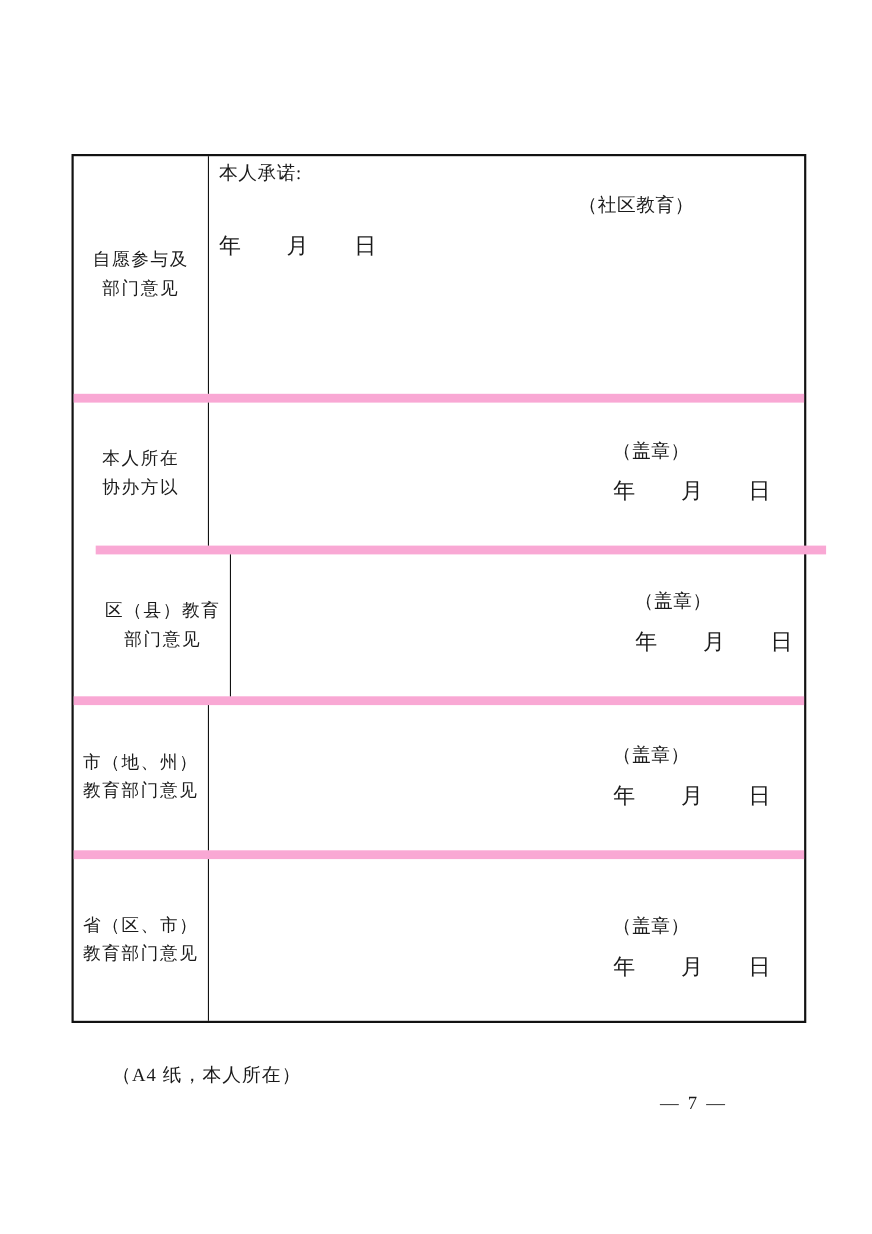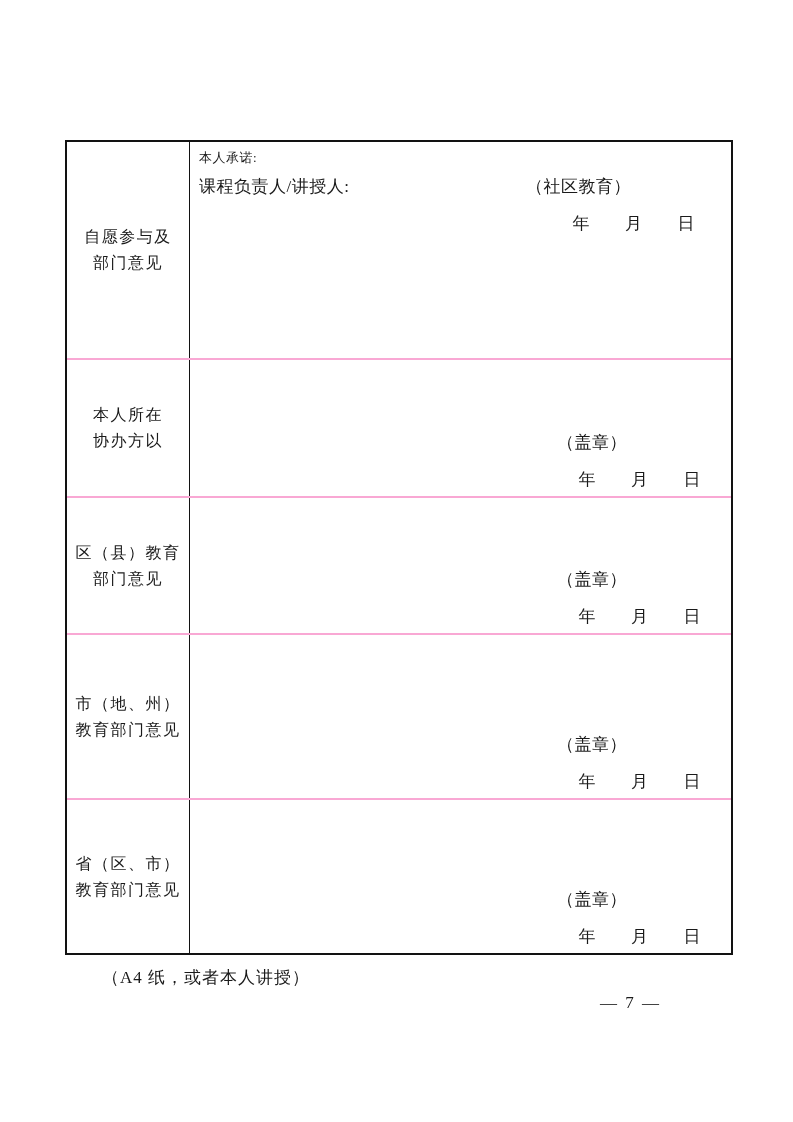--- a/index.html
+++ b/index.html
@@ -13,61 +13,61 @@
   }
   .page { position: absolute; inset: 0; background: #fff; }
 
   .form-table {
     position: absolute;
     left: 65px; top: 140px;
     width: 668px;
     border: 2px solid #121212;
   }
   .row { display: flex; width: 100%; }
-  .row + .row { border-top: 2px solid #f9a8d4; }
+  .row + .row { border-top: 8px solid #f9a8d4; }
   .r1 { height: 216px; }
   .r2 { height: 138px; }
-  .r3 { height: 137px; }
-  .r4 { height: 165px; gap: 31px; }
+  .r3 { height: 137px; margin-left: 20px; }
+  .r4 { height: 140px; gap: 31px; }
   .r5 { height: 155px; }
 
   .label-cell {
     width: 123px; flex: 0 0 123px;
     border-right: 1.5px solid #121212;
     display: flex; flex-direction: column;
     align-items: center; justify-content: center;
     font-size: 16px; line-height: 26px;
     letter-spacing: 1.5px;
     text-align: center;
   }
   .content-cell { flex: 1 1 auto; position: relative; }
 
   
   .decl-cell { padding: 3px 8px 12px 9px; display: flex; flex-direction: column; }
-  .promise-heading { font-size: 13px; line-height: 26px; letter-spacing: 0.5px; }
+  .promise-heading { font-size: 17px; line-height: 26px; letter-spacing: 0.5px; }
   .declaration-text {
     font-size: 17px; line-height: 27.5px;
     letter-spacing: 0.6px;
     text-indent: 2em;
     text-align: justify;
   }
   .sign-line { display: flex; font-size: 17px; line-height: 26px; margin-top: 3px; letter-spacing: 0.5px; }
   .signature-hint { margin-left: auto; margin-right: 92px; }
   .date-line {
-    font-size: 17px; line-height: 24px;
-    text-align: right;
+    font-size: 20px; line-height: 24px;
+    text-align: left;
     letter-spacing: 0.5px;
   }
   .decl-date { padding-right: 28px; margin-top: 12px; }
 
   
   .opinion-cell {
     display: flex; flex-direction: column;
     justify-content: flex-end; align-items: flex-end;
-    padding: 0 30px 4px 0;
+    padding: 0 30px 37px 0;
   }
   .seal-hint { font-size: 17px; letter-spacing: 0.5px; margin-right: 74px; margin-bottom: 14px; }
 
   .footer-note {
     position: absolute;
     left: 102px; top: 966px;
     font-size: 17px; letter-spacing: 1px;
   }
   .page-number {
     position: absolute;
@@ -83,21 +83,20 @@
   <div class="form-table">
 
     <div class="row r1">
       <div class="label-cell">
         <span>自愿参与及</span>
         <span>部门意见</span>
       </div>
       <div class="content-cell decl-cell">
         <div class="promise-heading">本人承诺:</div>
         <div class="sign-line">
-          <span>课程负责人/讲授人:</span>
           <span class="signature-hint">（社区教育）</span>
         </div>
         <div class="date-line decl-date">年　　月　　日</div>
       </div>
     </div>
 
     <div class="row r2">
       <div class="label-cell">
         <span>本人所在</span>
         <span>协办方以</span>
@@ -136,16 +135,16 @@
         <span>教育部门意见</span>
       </div>
       <div class="content-cell opinion-cell">
         <div class="seal-hint">（盖章）</div>
         <div class="date-line">年　　月　　日</div>
       </div>
     </div>
 
   </div>
 
-  <div class="footer-note">（A4 纸，或者本人讲授）</div>
+  <div class="footer-note">（A4 纸，本人所在）</div>
   <div class="page-number">— 7 —</div>
 
 </div>
 
 </body></html>

